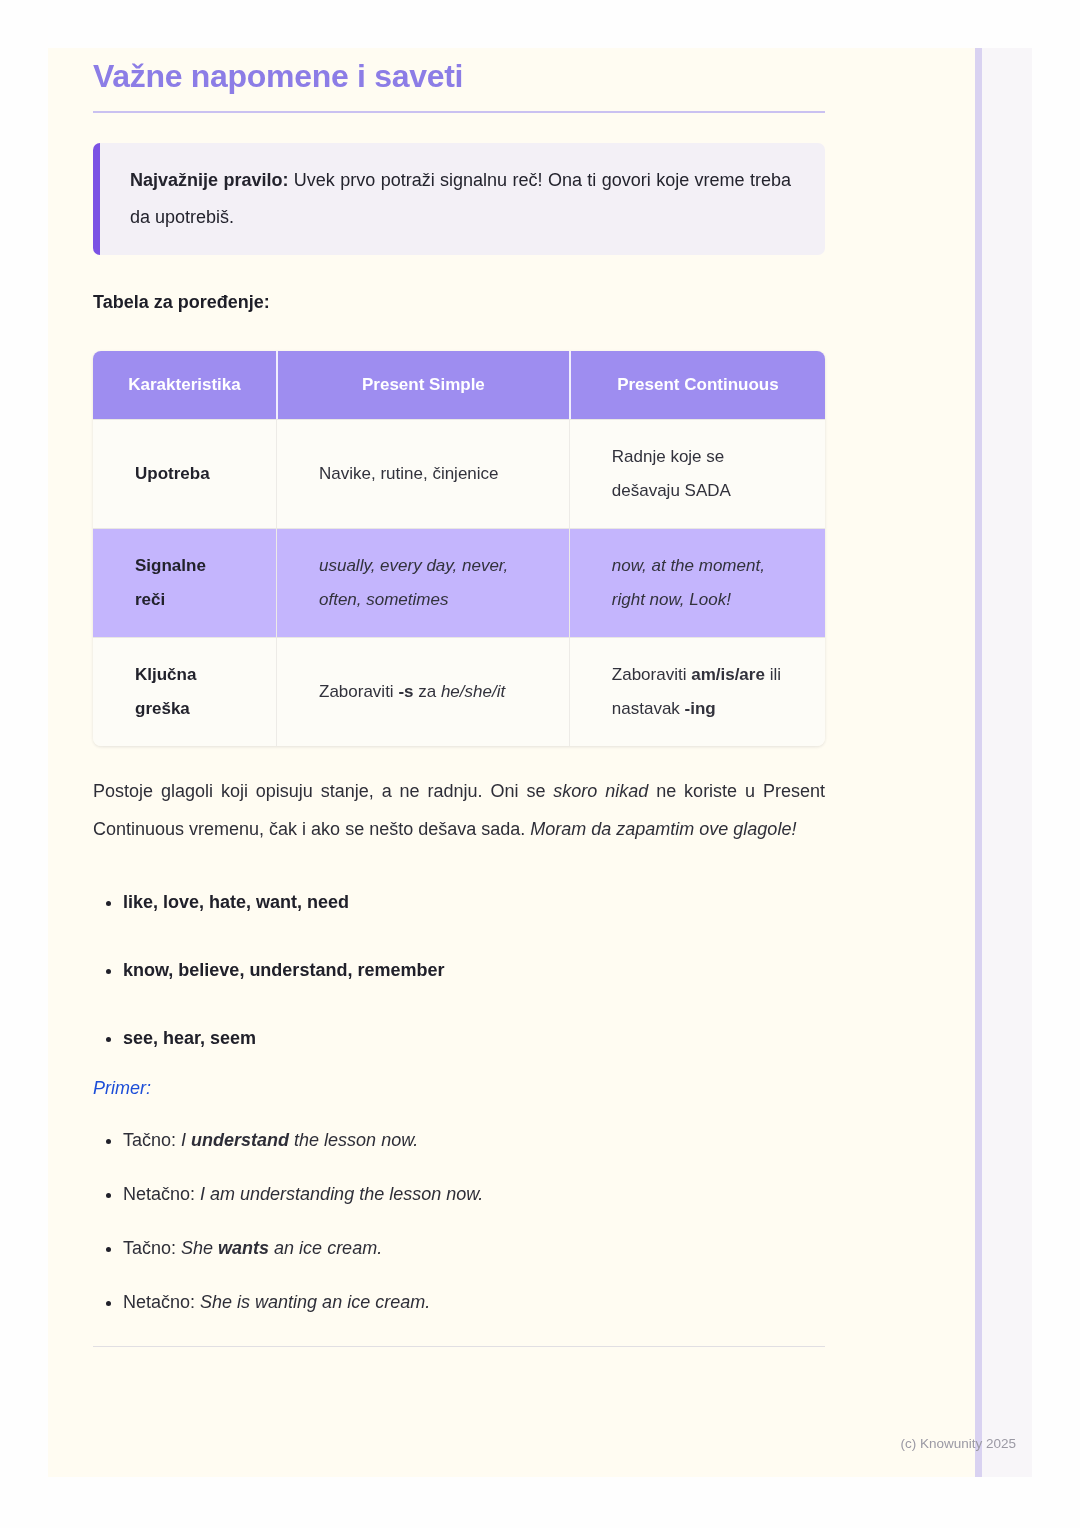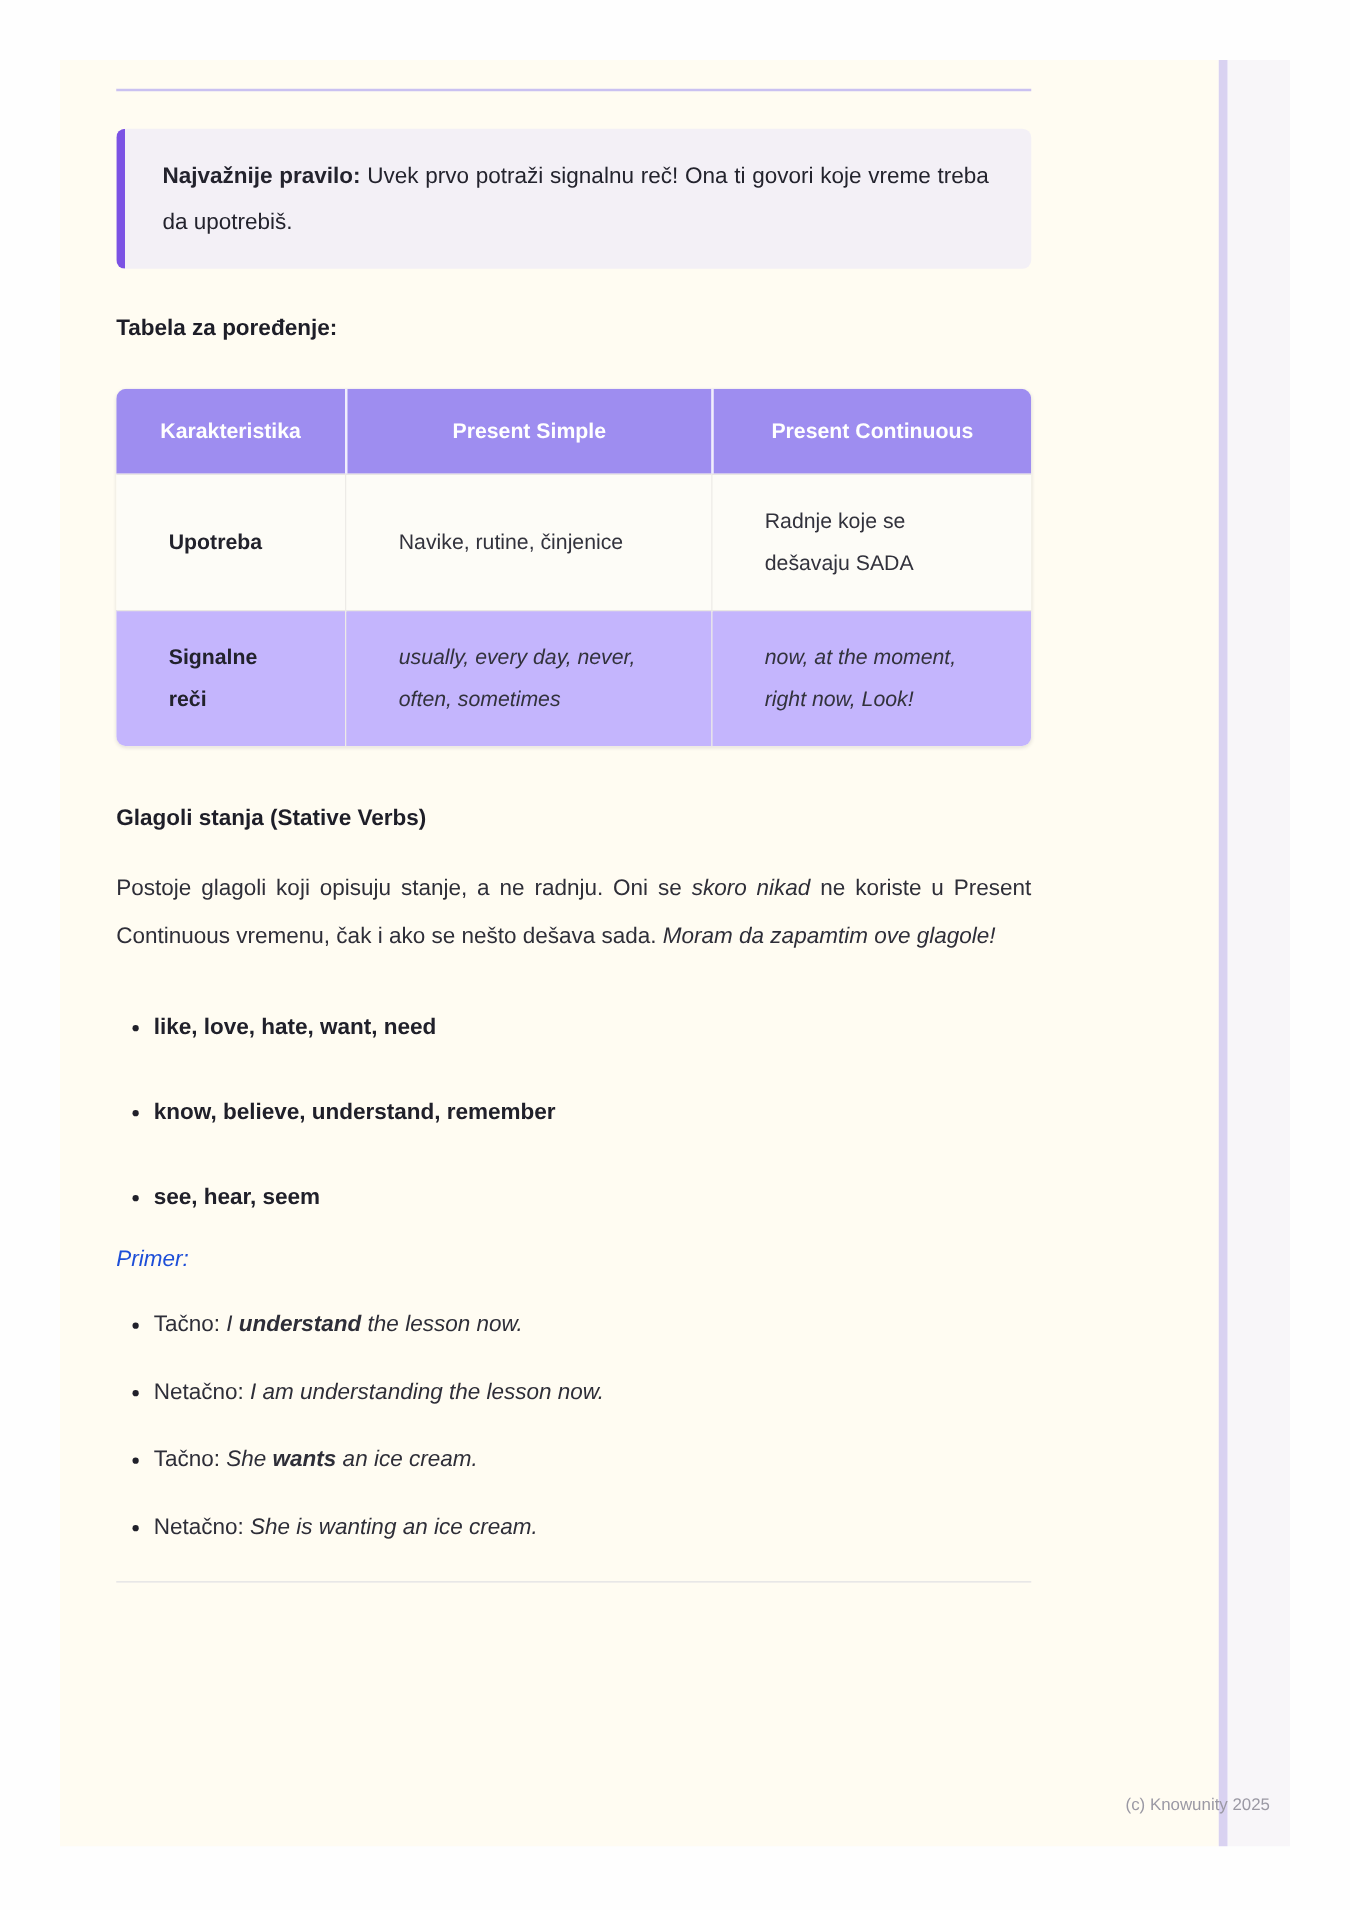--- a/index.html
+++ b/index.html
@@ -90,20 +90,21 @@
   .page-footer {
     position:absolute; top:1436px; right:64px; z-index:4;
     font-size:13.5px; color:#9b99a4;
   }
 </style>
 </head>
 <body>
 
 <div class="page">
 
+  <h1 class="page-title">Važne napomene i saveti</h1>
   <div class="title-rule"></div>
 
   <div class="callout">
     <span><span style="font-weight: 700;">Najvažnije pravilo: </span><span>Uvek prvo potraži signalnu reč! Ona ti govori koje vreme treba da upotrebiš.</span></span>
   </div>
 
   <h2 class="section-heading tabela-heading">Tabela za poređenje:</h2>
 
   <table class="comparison-table">
     <colgroup>
@@ -122,24 +123,28 @@
       <tr>
         <td>Upotreba</td>
         <td><span>Navike, rutine, činjenice</span></td>
         <td><span>Radnje koje se dešavaju SADA</span></td>
       </tr>
       <tr class="alt">
         <td>Signalne reči</td>
         <td><span style="font-style: italic;">usually, every day, never, often, sometimes</span></td>
         <td><span style="font-style: italic;">now, at the moment, right now, Look!</span></td>
       </tr>
+      <tr>
+        <td>Ključna greška</td>
+        <td><span>Zaboraviti </span><span style="font-weight: 700;">-s</span><span> za </span><span style="font-style: italic;">he/she/it</span></td>
+        <td><span>Zaboraviti </span><span style="font-weight: 700;">am/is/are</span><span> ili nastavak </span><span style="font-weight: 700;">-ing</span></td>
+      </tr>
     </tbody>
   </table>
 
-  <h2 class="section-heading stative-heading">Glagoli stanja (Stative Verbs)</h2>
 
   <p class="stative-desc"><span>Postoje glagoli koji opisuju stanje, a ne radnju. Oni se </span><span style="font-style: italic;">skoro nikad</span><span> ne koriste u Present Continuous vremenu, čak i ako se nešto dešava sada. </span><span style="font-style: italic;">Moram da zapamtim ove glagole!</span></p>
 
   <ul class="verb-list">
     <li>like, love, hate, want, need</li>
     <li>know, believe, understand, remember</li>
     <li>see, hear, seem</li>
   </ul>
 
   <p class="primer-label">Primer:</p>

